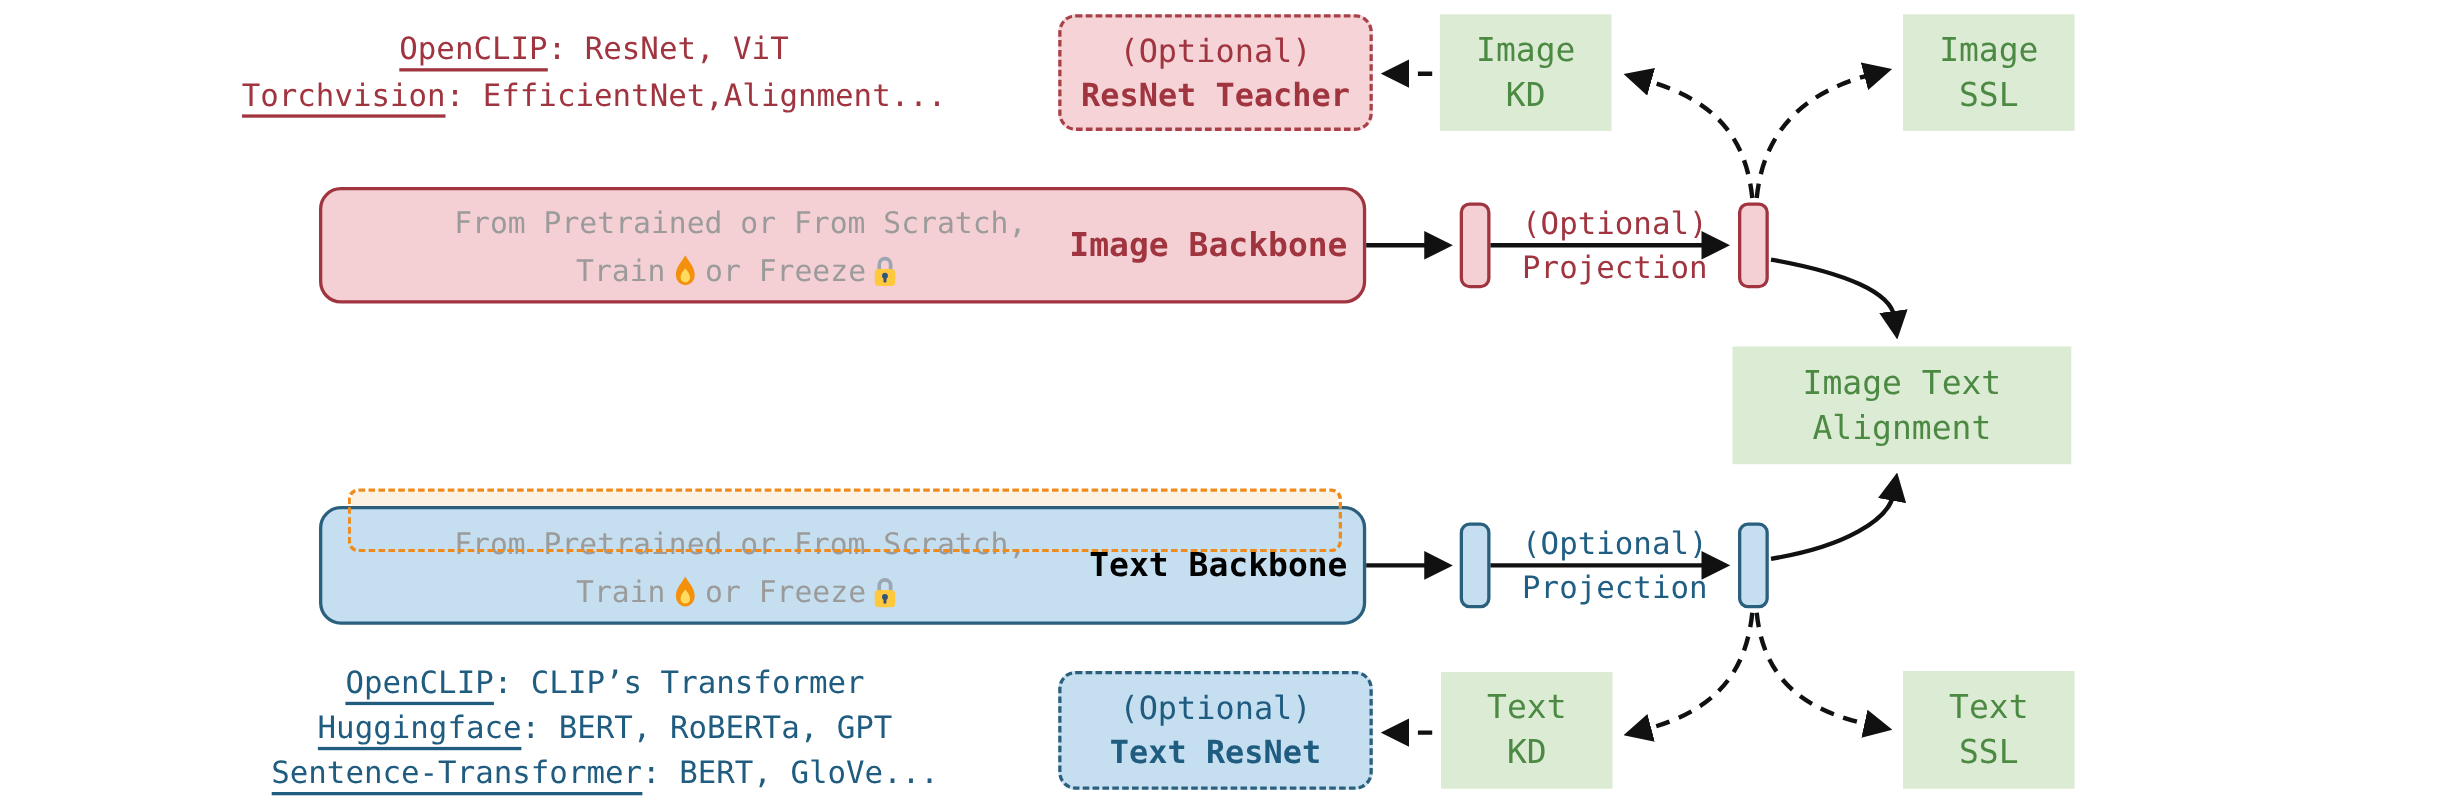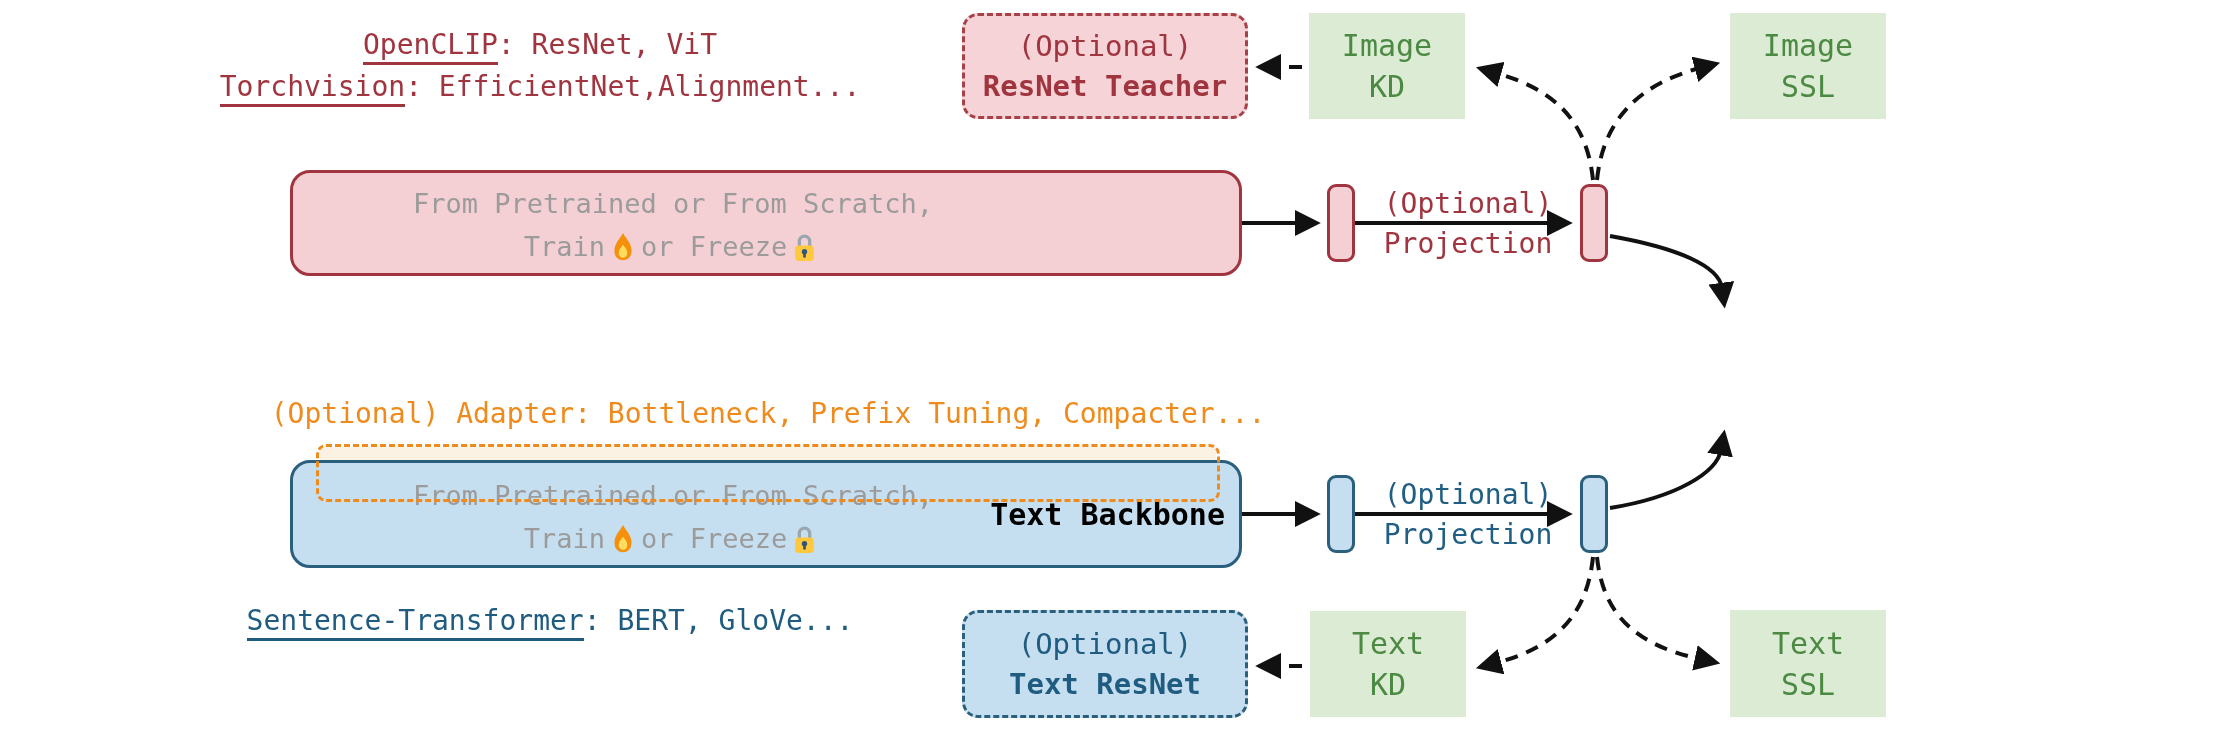--- a/index.html
+++ b/index.html
@@ -76,33 +76,35 @@
       <div><span>Train</span><span class="icon"><svg width="26" height="30" viewBox="0 0 24 28">
               <path d="M12 1 C16 8 20 11 20 18 A8 8.4 0 0 1 4 18 C4 11 8 8 12 1 Z" fill="#F4900C"></path>
               <path d="M12 12 C14.3 15 16 16.6 16 19.8 A4 4.2 0 0 1 8 19.8 C8 16.6 9.7 15 12 12 Z" fill="#FFDC5D"></path>
             </svg></span><span>or Freeze</span><span class="icon"><svg width="25" height="30" viewBox="0 0 24 29">
               <path d="M7 14 V9 a5 5 0 0 1 10 0 v5" stroke="#9AA7B0" stroke-width="3.2" fill="none"></path>
               <rect x="3" y="13" width="18" height="15" rx="3.5" fill="#FFC83D"></rect>
               <circle cx="12" cy="19" r="2.6" fill="#31557A"></circle>
               <rect x="10.7" y="19.5" width="2.6" height="5.5" rx="1.2" fill="#31557A"></rect>
             </svg></span></div>
     </div>
+    <div class="bblabel bblabel-red">Image Backbone</div>
   </div>
 
   <div class="abs prect prect-pink" style="left:1327px;top:184px;"></div>
   <div class="abs projlabel projlabel-red" style="left:1358px;top:184px;">
     <div>(Optional)</div>
     <div>Projection</div>
   </div>
   <div class="abs prect prect-pink" style="left:1580px;top:184px;"></div>
 
+  <div class="abs center green" style="left:1575px;top:315px;width:308px;height:107px;">
+    <div>Image Text</div>
+    <div>Alignment</div>
+  </div>
 
-  <div class="abs anno anno-orange" style="left:268px;top:399px;width:1000px;">
-    <div>(Optional) Adapter: Bottleneck, Prefix Tuning, Compacter...</div>
-  </div>
   <div class="abs cream" style="left:320px;top:447px;width:896px;height:15px;"></div>
   <div class="abs adapter-box" style="left:316px;top:444px;width:904px;height:58px;"></div>
 
   <div class="abs bbox bbox-blue z1" style="left:290px;top:460px;width:952px;height:108px;">
     <div class="graytext" style="top:11px;">
       <div>From Pretrained or From Scratch,</div>
       <div><span>Train</span><span class="icon"><svg width="26" height="30" viewBox="0 0 24 28">
               <path d="M12 1 C16 8 20 11 20 18 A8 8.4 0 0 1 4 18 C4 11 8 8 12 1 Z" fill="#F4900C"></path>
               <path d="M12 12 C14.3 15 16 16.6 16 19.8 A4 4.2 0 0 1 8 19.8 C8 16.6 9.7 15 12 12 Z" fill="#FFDC5D"></path>
             </svg></span><span>or Freeze</span><span class="icon"><svg width="25" height="30" viewBox="0 0 24 29">
@@ -116,20 +118,22 @@
   </div>
 
   <div class="abs prect prect-blue" style="left:1327px;top:475px;"></div>
   <div class="abs projlabel projlabel-blue" style="left:1358px;top:475px;">
     <div>(Optional)</div>
     <div>Projection</div>
   </div>
   <div class="abs prect prect-blue" style="left:1580px;top:475px;"></div>
 
   <div class="abs anno anno-blue" style="left:200px;top:600px;width:700px;">
+    <div><span class="u">OpenCLIP</span><span>: CLIP’s Transformer</span></div>
+    <div><span class="u">Huggingface</span><span>: BERT, RoBERTa, GPT</span></div>
     <div><span class="u">Sentence-Transformer</span><span>: BERT, GloVe...</span></div>
   </div>
 
   <div class="abs center teacher teacher-blue" style="left:962px;top:610px;width:286px;height:108px;">
     <div>(Optional)</div>
     <div class="l2">Text ResNet</div>
   </div>
 
   <div class="abs center green" style="left:1310px;top:611px;width:156px;height:106px;">
     <div>Text</div>

